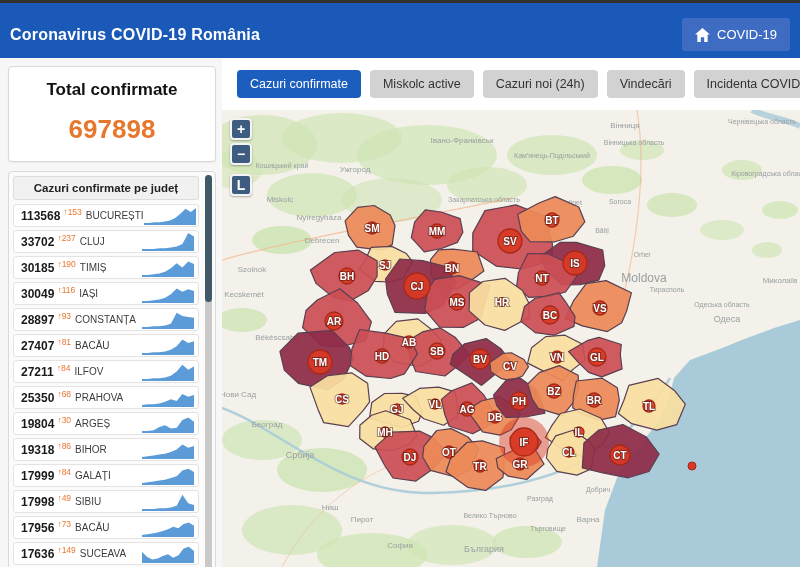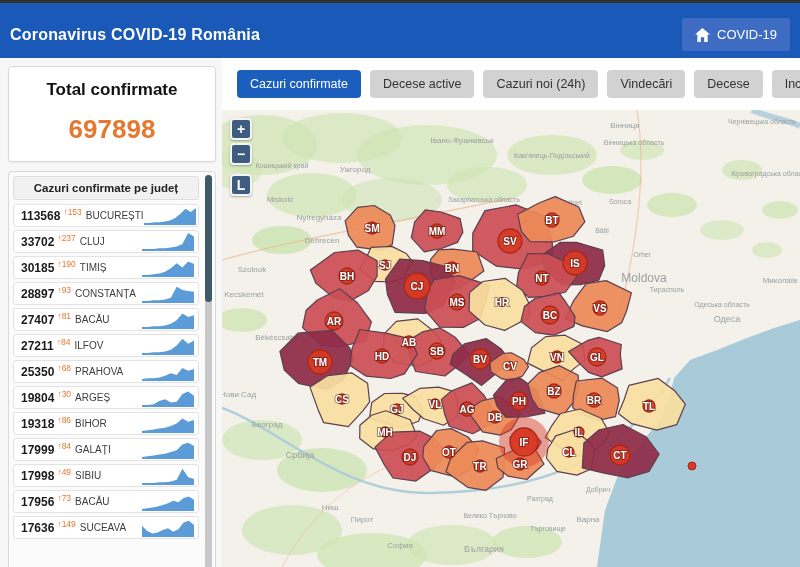--- a/index.html
+++ b/index.html
@@ -99,20 +99,28 @@
         </div>
         <div class="county-row">
           <span class="val">30185</span>
           <span class="delta">↑190</span>
           <span class="cname">TIMIȘ</span>
           <svg width="52" height="19" class="spark">
             <polygon points="0,19 0.0,17.1 5.8,17.1 11.6,16.3 17.3,15.4 23.1,13.8 28.9,10.3 34.7,5.3 40.4,9.5 46.2,3.6 52.0,6.1 52,19" fill="#5b9bd8"></polygon>
           </svg>
         </div>
         <div class="county-row">
+          <span class="val">30049</span>
+          <span class="delta">↑116</span>
+          <span class="cname">IAȘI</span>
+          <svg width="52" height="19" class="spark">
+            <polygon points="0,19 0.0,17.1 5.8,17.1 11.6,16.3 17.3,15.4 23.1,13.8 28.9,10.3 34.7,4.4 40.4,7.8 46.2,5.3 52.0,6.9 52,19" fill="#5b9bd8"></polygon>
+          </svg>
+        </div>
+        <div class="county-row">
           <span class="val">28897</span>
           <span class="delta">↑93</span>
           <span class="cname">CONSTANȚA</span>
           <svg width="52" height="19" class="spark">
             <polygon points="0,19 0.0,17.1 5.8,17.1 11.6,16.3 17.3,16.3 23.1,15.4 28.9,13.8 34.7,2.7 40.4,6.1 46.2,6.9 52.0,7.8 52,19" fill="#5b9bd8"></polygon>
           </svg>
         </div>
         <div class="county-row">
           <span class="val">27407</span>
           <span class="delta">↑81</span>
@@ -187,24 +195,23 @@
         </div>
       </div>
     <div class="scroll-track"></div>
     <div class="scroll-thumb"></div>
   </div>
 </div>
 
 <div class="mainarea">
   <div class="tabbar" id="tabbar">
       <div class="tab active">Cazuri confirmate</div>
-      <div class="tab">Decese active</div>
+      <div class="tab">Miskolc active</div>
       <div class="tab">Cazuri noi (24h)</div>
       <div class="tab">Vindecări</div>
-      <div class="tab">Decese</div>
       <div class="tab">Incidenta COVID-19</div>
     </div>
   <div class="map">
     <svg id="mapsvg" viewBox="0 0 578 457" preserveAspectRatio="none">
         <rect x="0" y="0" width="578" height="457" fill="#f3f1ea"></rect>
         <ellipse cx="40" cy="35" rx="55" ry="30" fill="#cfe5b4" opacity="0.7174667765742925"></ellipse>
         <ellipse cx="120" cy="28" rx="60" ry="25" fill="#cfe5b4" opacity="0.6621201143017971"></ellipse>
         <ellipse cx="205" cy="45" rx="70" ry="30" fill="#cfe5b4" opacity="0.6860438548632374"></ellipse>
         <ellipse cx="90" cy="85" rx="45" ry="22" fill="#cfe5b4" opacity="0.7378260318961112"></ellipse>
         <ellipse cx="170" cy="90" rx="50" ry="22" fill="#cfe5b4" opacity="0.5996740390434753"></ellipse>

